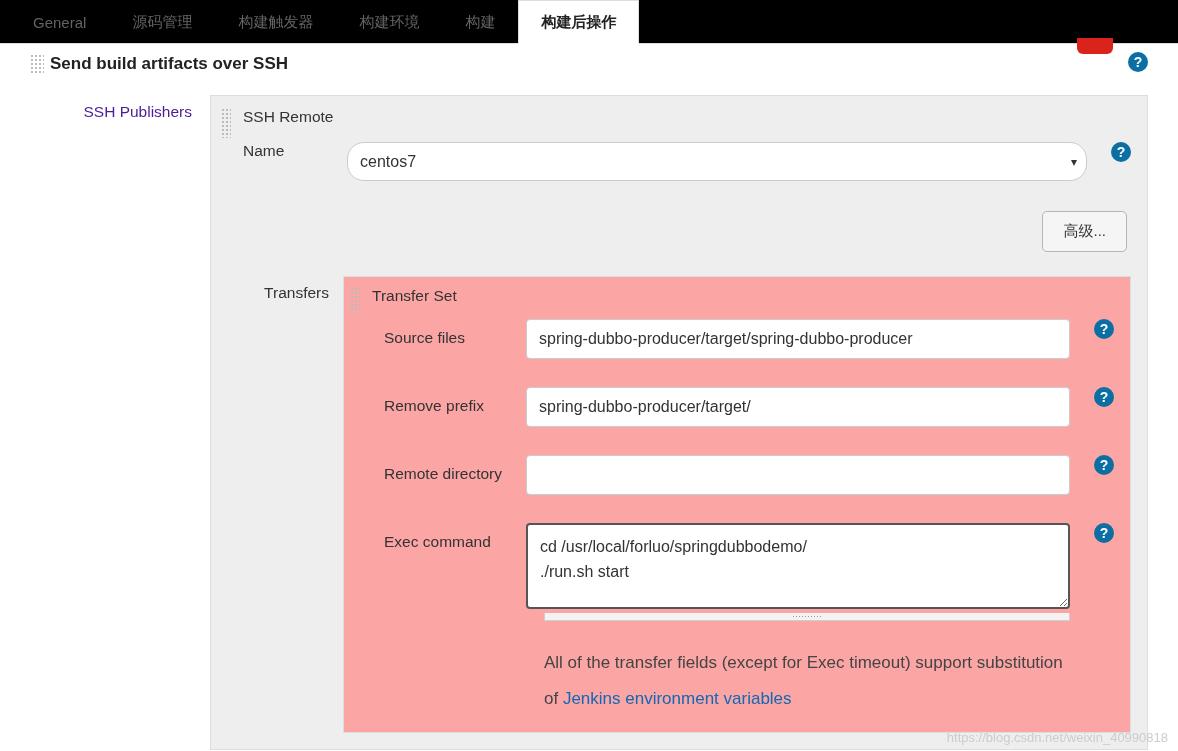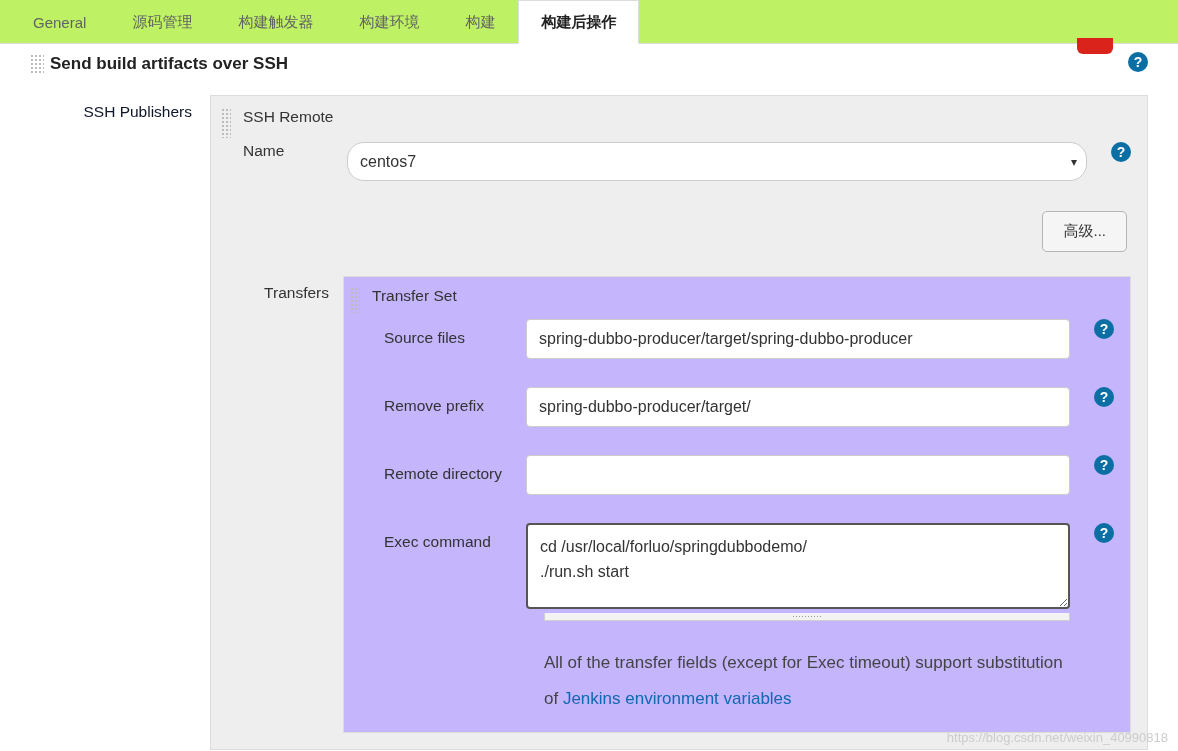--- a/index.html
+++ b/index.html
@@ -6,21 +6,21 @@
 body {
   font-family: -apple-system, BlinkMacSystemFont, "Segoe UI", Arial, "Microsoft YaHei", sans-serif;
   background: #fff;
   font-size: 15px;
   color: #333;
   width: 1178px;
 }
 .tabs {
   display: flex;
   border-bottom: 1px solid #ddd;
-  background: #bef264;
+  background: #000000;
   padding-left: 10px;
   height: 44px;
   align-items: stretch;
 }
 .tab {
   padding: 0 22px;
   display: flex;
   align-items: center;
   color: #636363;
   cursor: pointer;
@@ -68,21 +68,21 @@
 }
 .help-top { position: absolute; right: 30px; top: 8px; }
 .red-badge {
   position: absolute; right: 65px; top: -6px;
   width: 36px; height: 16px; background: #d9231b;
   border-radius: 0 0 6px 6px;
 }
 .row { display: flex; align-items: flex-start; margin-bottom: 4px; }
 .label-col {
   width: 180px; text-align: right; padding-right: 18px;
-  padding-top: 8px; color: #0f172a; font-size: 15.5px;
+  padding-top: 8px; color: #4c1d95; font-size: 15.5px;
   flex-shrink: 0;
 }
 .content-col { flex: 1; }
 .panel {
   background: #eee; border: 1px solid #ddd; padding: 12px 16px 16px 10px;
 }
 .inner-row { display: flex; align-items: center; margin-bottom: 16px; }
 .inner-label {
   padding-left: 6px; color: #333; font-size: 15.5px;
 }
@@ -108,21 +108,21 @@
   background: #f5f5f5; border: 1px solid #b5b5b5; border-radius: 5px;
   padding: 10px 20px; font-size: 15px; cursor: pointer; color: #333;
 }
 .btn-row { display: flex; justify-content: flex-end; margin: 10px 4px 24px 0; }
 .transfer-row { display: flex; align-items: flex-start; }
 .transfer-label {
   width: 106px; text-align: right; padding-right: 14px; padding-top: 8px;
   font-size: 15.5px; flex-shrink: 0;
 }
 .transfer-panel {
-  flex: 1; background: #c4b5fd; border: 1px solid #ddd;
+  flex: 1; background: #fca5a5; border: 1px solid #ddd;
   padding: 10px 16px 16px 6px; display: flex; align-items: stretch;
 }
 .ts-body { flex: 1; }
 .ts-head { display: flex; align-items: center; gap: 8px; margin-bottom: 14px; }
 .ts-field { display: flex; align-items: flex-start; margin: 10px 0 28px 0; }
 .ts-label {
   width: 160px; padding-left: 18px; color: #333; font-size: 15.5px;
   flex-shrink: 0; padding-top: 10px;
 }
 .footnote {

